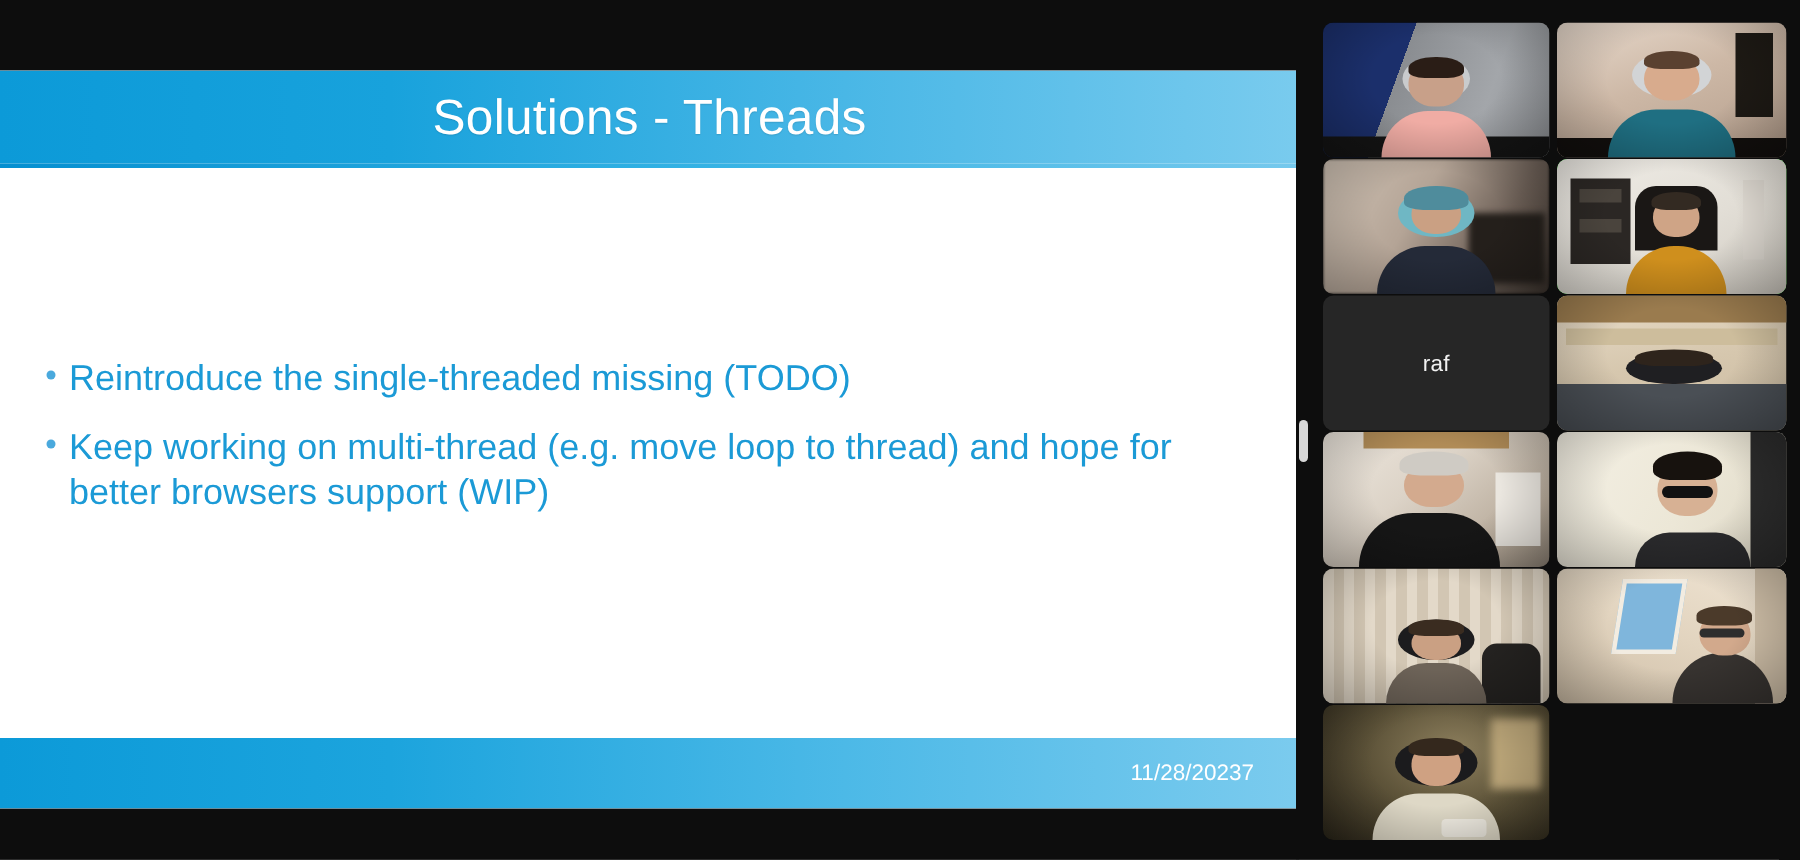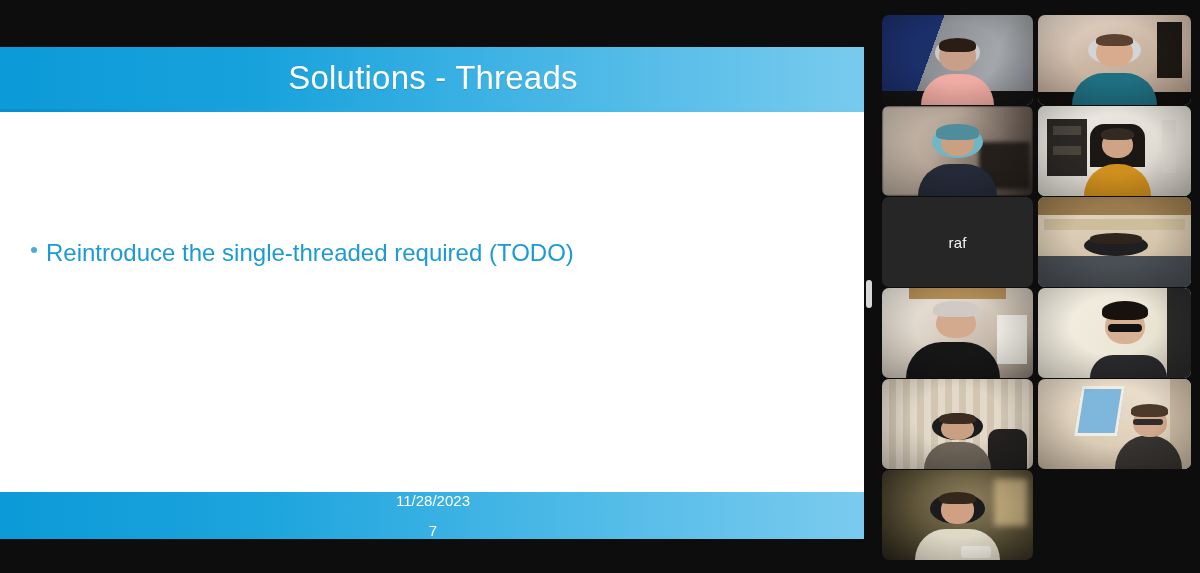--- a/index.html
+++ b/index.html
@@ -50,23 +50,22 @@
     display: block; width: 6px; height: 6px; border-radius: 50%;
     background: #4aa9dd;
   }
   .bullet-text {
     flex: 1 1 auto; color: #1b9ad6; font-size: 24px; line-height: 1.26;
     padding-right: 30px;
   }
   #slide-footer {
     position: absolute; left: 0; bottom: 0; width: 100%; height: 47px;
     background: linear-gradient(to right, #0c9ad8 0%, #1ca4dd 30%, #4cb9e7 65%, #7bcbee 100%);
-    display: flex; align-items: center; justify-content: space-between;
+    display: flex; align-items: center; justify-content: flex-end;
     padding: 0 30px;
-    flex-direction: column;
   }
   #slide-date { color: #ffffff; font-size: 15px; }
   #slide-pagenum { color: #ffffff; font-size: 15px; }
 
   
   #splitter {
     position: absolute; left: 864px; top: 0; width: 12px; height: 573px;
     background: #0d0d0d;
   }
   #splitter-grip {
@@ -124,23 +123,29 @@
       <div id="slide-header"></div>
       <div id="slide-header-rule"></div>
       <div id="slide-title">Solutions - Threads</div>
 
       <div id="slide-body">
 
         <div class="bullet-row">
           <span class="bullet-dot">
               <i></i>
             </span>
-          <span class="bullet-text">Reintroduce the single-threaded required (TODO)</span>
-        </div>
-
+          <span class="bullet-text">Reintroduce the single-threaded missing (TODO)</span>
+        </div>
+
+        <div class="bullet-row">
+          <span class="bullet-dot">
+              <i></i>
+            </span>
+          <span class="bullet-text">Keep working on multi-thread (e.g. move loop to thread) and hope for better browsers support (WIP)</span>
+        </div>
 
 
       </div>
 
       <div id="slide-footer">
         <span id="slide-date">11/28/2023</span>
         <span id="slide-pagenum">7</span>
       </div>
 
     </div>

